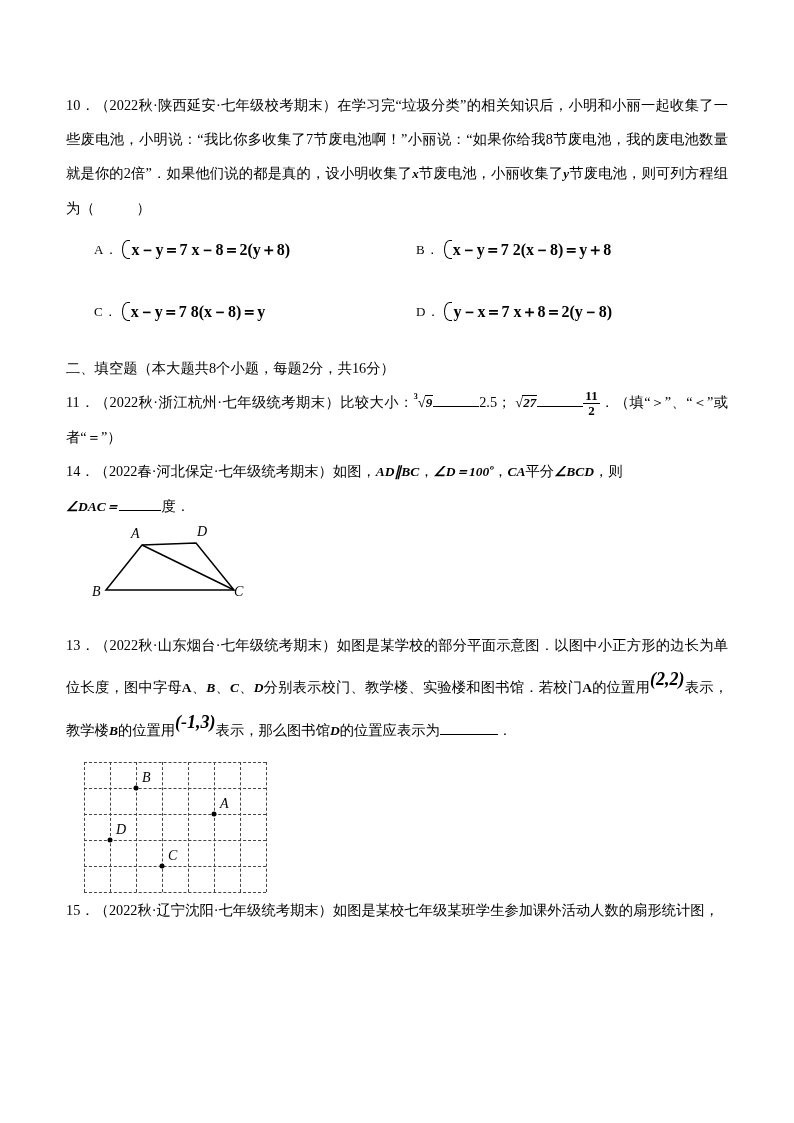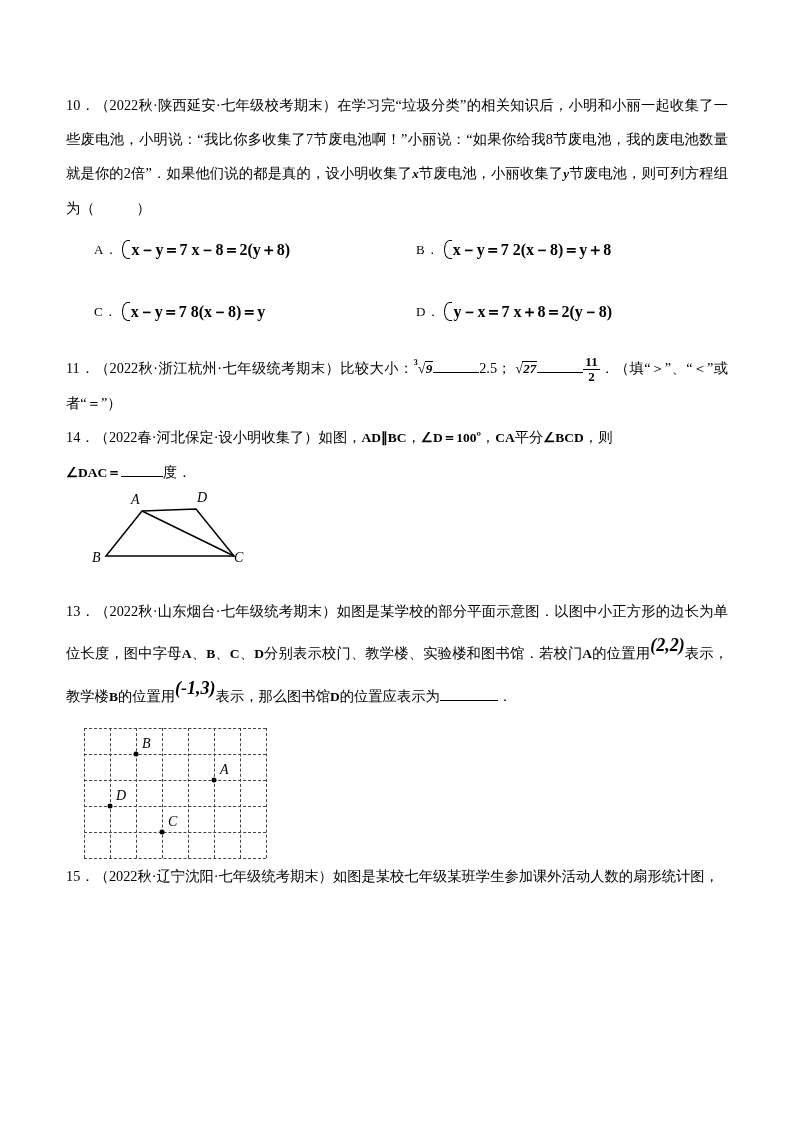--- a/index.html
+++ b/index.html
@@ -93,21 +93,21 @@
     width: 7px;
     border-left: 1.6px solid #000;
     border-top: 1.6px solid #000;
     border-bottom: 1.6px solid #000;
     border-radius: 7px 0 0 7px / 12px 0 0 12px;
   }
   .sys .row {
     white-space: nowrap;
     font-style: normal;
   }
-  .it { }
+  .it { font-style: italic; }
 
   
   .heading-center {
     text-align: center;
     font-size: 14.3px;
     line-height: 34px;
     margin: 8px 0 0 0;
   }
   .sec-head {
     font-size: 14.3px;
@@ -287,27 +287,28 @@
       <span class="ch-label">D．</span>
       <span class="sys">
         <span class="row it">y－x＝7</span>
         <span class="row it">x＋8＝2(y－8)</span>
       </span>
     </div>
 
   </div>
 
 
+  <p class="sec-head">二、填空题（本大题共8个小题，每题2分，共16分）</p>
 
   <p class="q">
     <span class="num">11．</span><span>（2022秋·浙江杭州·七年级统考期末）</span><span>比较大小：</span><span class="radical"><span class="idx">3</span><span class="sgn">√</span><span class="rad-arg">9</span></span><span class="blank-u" style="width:46px;"></span><span>2.5；</span><span class="radical"><span class="idx"></span><span class="sgn">√</span><span class="rad-arg">27</span></span><span class="blank-u" style="width:46px;"></span><span class="frac"><span class="nu">11</span><span class="de">2</span></span><span>．（填“＞”、“＜”或者“＝”）</span>
   </p>
 
   <p class="q">
-    <span class="num">14．</span><span>（2022春·河北保定·设小明收集了）</span><span>如图，</span><span class="mathb it">AD∥BC</span><span>，</span><span class="mathb it">∠D＝100º</span><span>，</span><span class="mathb it">CA</span><span>平分</span><span class="mathb it">∠BCD</span><span>，则</span><br><span class="mathb it">∠DAC＝</span><span class="blank-u" style="width:42px;"></span><span>度．</span>
+    <span class="num">14．</span><span>（2022春·河北保定·七年级统考期末）</span><span>如图，</span><span class="mathb it">AD∥BC</span><span>，</span><span class="mathb it">∠D＝100º</span><span>，</span><span class="mathb it">CA</span><span>平分</span><span class="mathb it">∠BCD</span><span>，则</span><br><span class="mathb it">∠DAC＝</span><span class="blank-u" style="width:42px;"></span><span>度．</span>
   </p>
 
   <div class="fig-trap">
     <svg width="200" height="80" viewBox="0 0 200 80">
       <polygon points="58,15 112,13 150,60 22,60" fill="none" stroke="#000" stroke-width="1.5"></polygon>
       <line x1="58" y1="15" x2="150" y2="60" stroke="#000" stroke-width="1.5"></line>
     </svg>
     <span class="lbl" style="left:47px; top:-4px;">A</span>
     <span class="lbl" style="left:113px; top:-6px;">D</span>
     <span class="lbl" style="left:8px; top:54px;">B</span>

